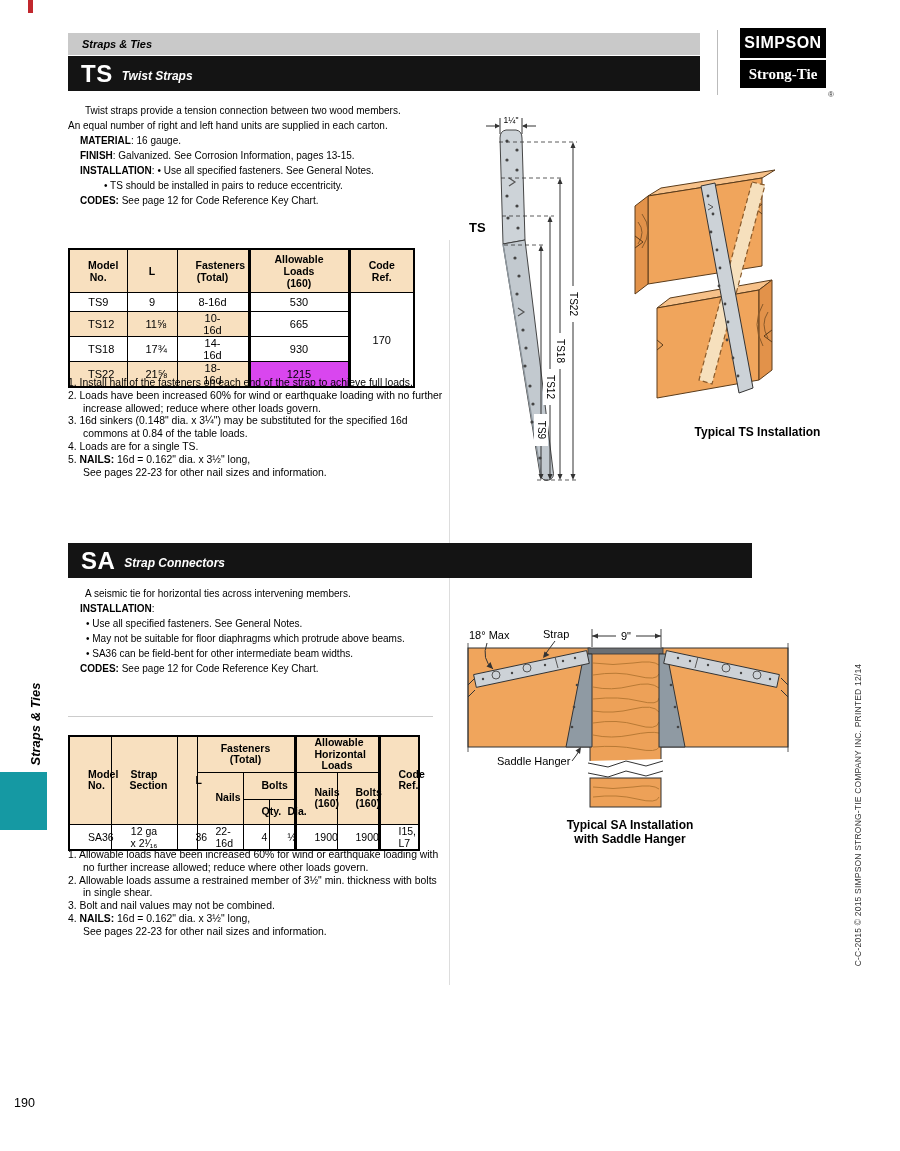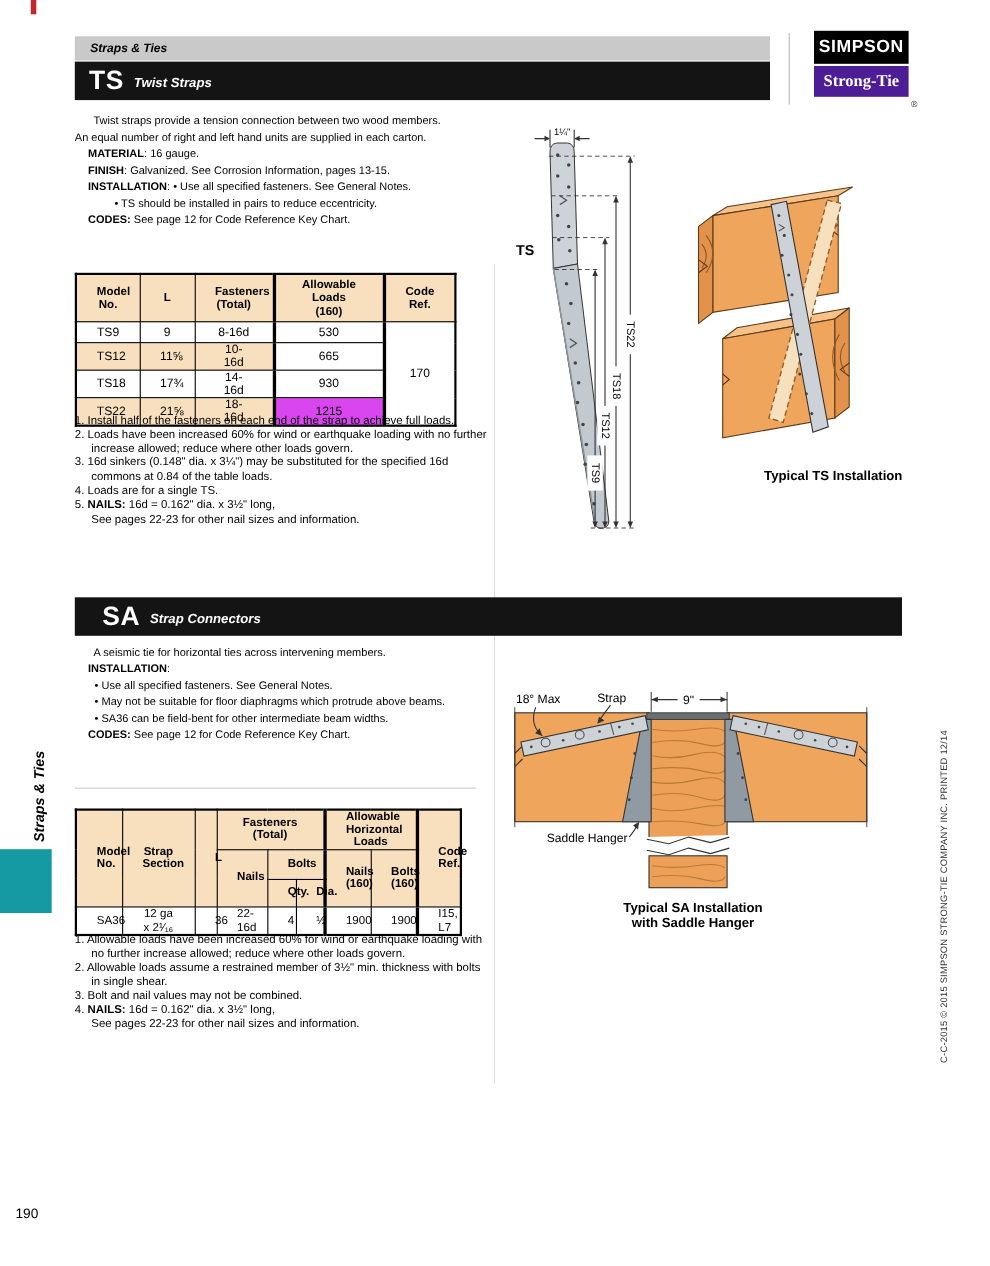--- a/index.html
+++ b/index.html
@@ -6,31 +6,31 @@
   .page{position:relative;width:900px;height:1151px;background:#ffffff;overflow:hidden;
         font-family:"Liberation Sans",sans-serif;color:#000;}
   
   .redtick{position:absolute;left:28px;top:0;width:5px;height:13px;background:#c1272d;}
   .catbar{position:absolute;left:68px;top:33px;width:632px;height:22px;background:#c9c9c9;
           font-size:11px;font-weight:bold;font-style:italic;line-height:22px;padding-left:14px;box-sizing:border-box;}
   .tsbar{position:absolute;left:68px;top:56px;width:632px;height:35px;background:#141414;color:#fff;
          display:flex;align-items:baseline;padding-left:13px;box-sizing:border-box;}
   .tsbar .big{font-size:24px;font-weight:bold;line-height:35px;letter-spacing:.5px;}
   .tsbar .sub{font-size:12px;font-weight:bold;font-style:italic;margin-left:9px;position:relative;top:-2px;}
-  .sabar{position:absolute;left:68px;top:543px;width:752px;height:35px;background:#141414;color:#fff;
-         display:flex;align-items:baseline;padding-left:25px;box-sizing:border-box;}
+  .sabar{position:absolute;left:68px;top:543px;width:684px;height:35px;background:#141414;color:#fff;
+         display:flex;align-items:baseline;padding-left:13px;box-sizing:border-box;}
   .sabar .big{font-size:24px;font-weight:bold;line-height:35px;letter-spacing:.5px;}
   .sabar .sub{font-size:12px;font-weight:bold;font-style:italic;margin-left:9px;position:relative;top:-2px;}
   .hdr-divider{position:absolute;left:717px;top:30px;width:1px;height:65px;background:#bbb;}
   .col-divider{position:absolute;left:449px;top:240px;width:1px;height:745px;background:#ddd;}
   
   .logo{position:absolute;left:740px;top:28px;width:86px;}
   .logo .top{background:#000;color:#fff;font-size:16px;font-weight:bold;text-align:center;
              height:30px;line-height:30px;letter-spacing:.5px;}
-  .logo .bot{background:#4c1d95;color:#fff;font-family:"Liberation Serif",serif;font-size:15px;
+  .logo .bot{background:#000000;color:#fff;font-family:"Liberation Serif",serif;font-size:15px;
              font-weight:bold;text-align:center;height:28px;line-height:28px;margin-top:2px;}
   .logo .reg{position:absolute;right:-8px;bottom:-11px;font-size:8px;color:#333;}
   
   .txtblock{position:absolute;left:68px;width:382px;font-size:10px;line-height:15px;}
   .txtblock .ind{padding-left:17px;}
   .txtblock b{font-weight:bold;padding-left:12px;}
   .bullet2{padding-left:36px;}
   .sa-bullet{padding-left:18px;}
   
   table.spec{position:absolute;left:68px;border-collapse:collapse;table-layout:fixed;

